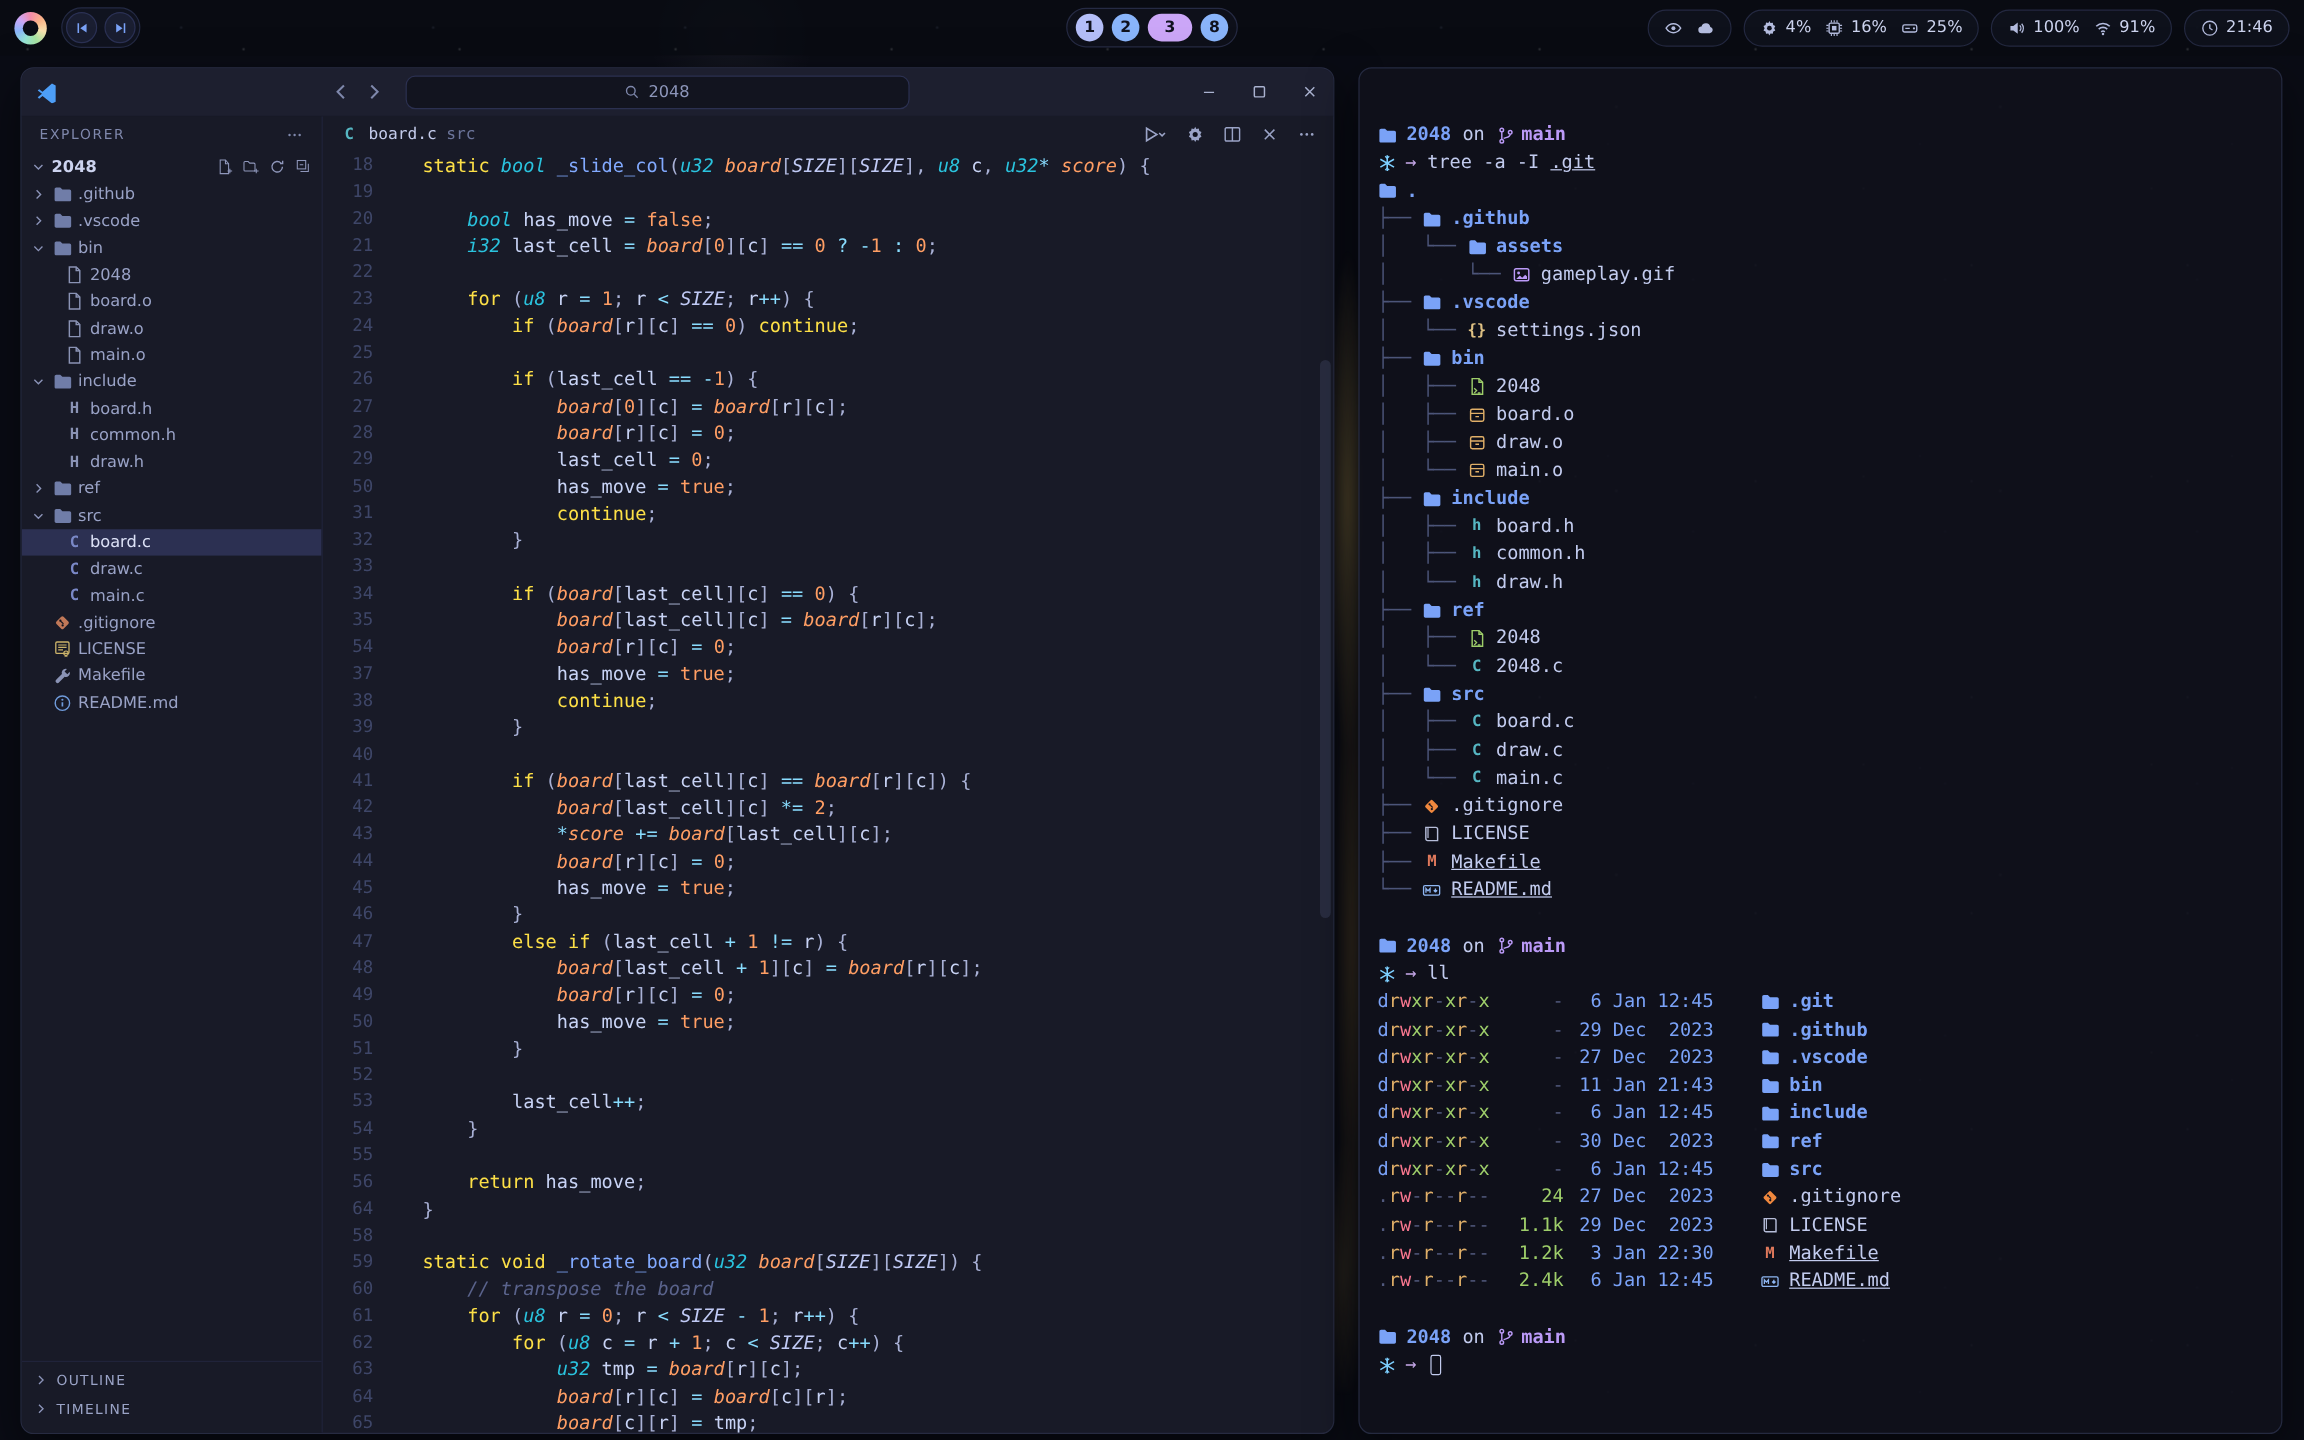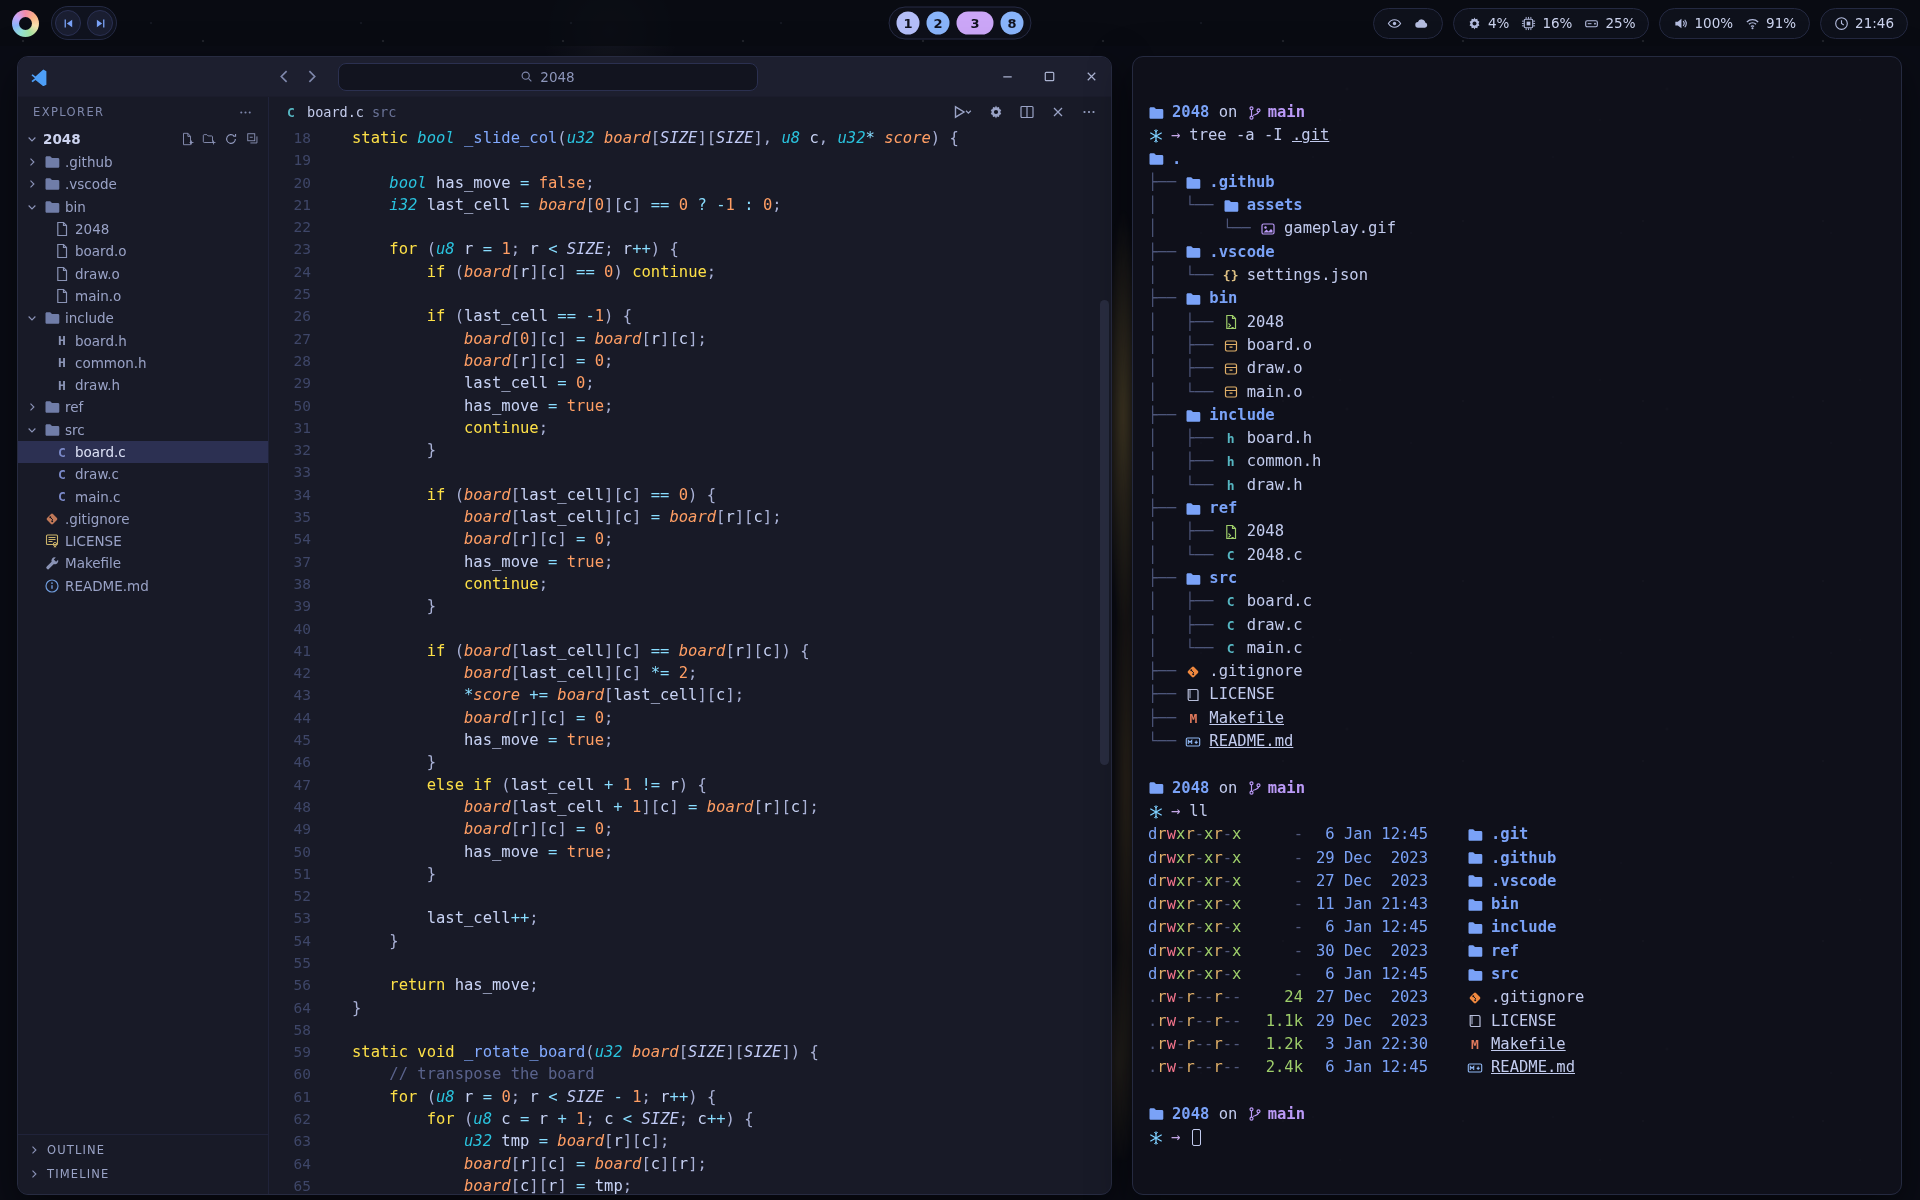--- a/index.html
+++ b/index.html
@@ -96,21 +96,21 @@
   .tk-kw{color:#fde047;}
   .tk-type{color:#2ac3de;font-style:italic;}
   .tk-param{color:#ff9e64;font-style:italic;}
   .tk-const{color:#c0caf5;font-style:italic;}
   .tk-bool{color:#ff9e64;}
   .tk-num{color:#ff9e64;}
   .tk-op{color:#89ddff;}
   .tk-fn{color:#82aaff;}
   .tk-pn{color:#a9b1d6;}
   .tk-var{color:#c8d3f5;}
-  .tk-cm{color:#5a638c;margin-top:43px;}
+  .tk-cm{color:#5a638c;font-style:italic;margin-top:43px;}
   .scrollbar{position:absolute;right:2px;top:34px;bottom:6px;width:9px;}
   .scroll-thumb{position:absolute;top:16%;height:44%;left:0;right:0;border-radius:5px;background:rgba(125,135,185,.16);}
 
   
   #terminal-window{flex:1;background:rgba(15,17,27,.97);border:1px solid #252a40;border-radius:11px;
     box-shadow:0 14px 40px rgba(0,0,0,.5);padding:44px 16px 16px 15px;overflow:hidden;
     font-family:"DejaVu Sans Mono",monospace;font-size:15.5px;line-height:23.3px;color:#c2cbee;}
   .tline{display:flex;align-items:center;white-space:pre;height:23.3px;}
   .ficon{width:16px;height:16px;display:inline-flex;align-items:center;justify-content:center;flex:none;}
   .ficon svg{width:100%;height:100%;}

